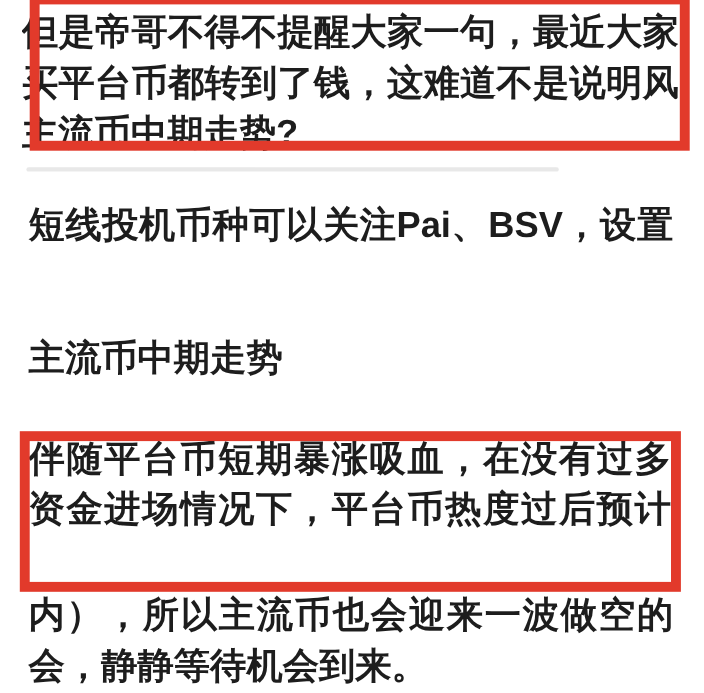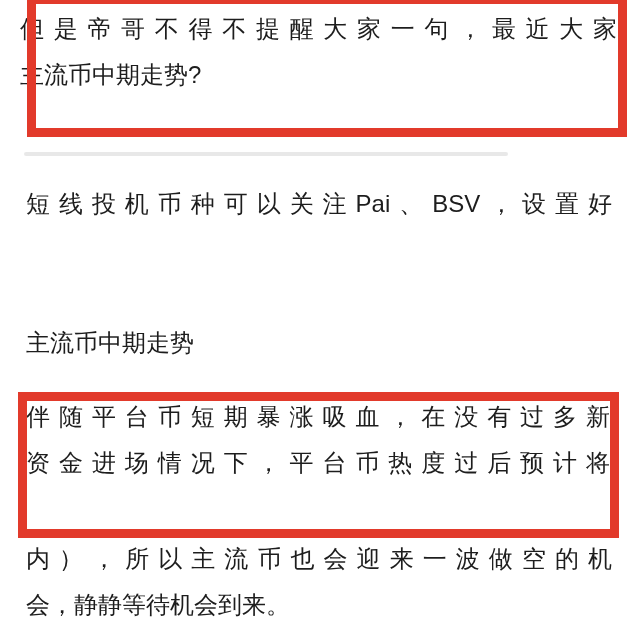--- a/index.html
+++ b/index.html
@@ -11,23 +11,23 @@
     position: relative;
     width: 640px;
     height: 630px;
     background: #ffffff;
     overflow: hidden;
     font-family: "Liberation Sans", "DejaVu Sans", sans-serif;
   }
   .para {
     position: absolute;
     color: #1d1d1d;
-    font-size: 24px;
+    font-size: 33px;
     line-height: 46px;
-    font-weight: 400;
+    font-weight: 700;
     letter-spacing: 0px;
     white-space: nowrap;
   }
   .para .line {
     display: block;
     white-space: nowrap;
   }
   .para .line.just {
     text-align: justify;
     text-align-last: justify;
@@ -38,21 +38,21 @@
   }
   .hl-box {
     position: absolute;
     border: 9px solid #e23a2b;
     background: transparent;
     pointer-events: none;
     z-index: 5;
   }
   #para-1 { left: 20px; top: 6px;   width: 597px; }
   #para-2 { left: 26px; top: 181px; width: 586px; }
-  #para-3 { left: 26px; top: 320px; width: 586px; }
+  #para-3 { left: 26px; top: 302px; width: 586px; }
   #para-4 { left: 26px; top: 394px; width: 584px; }
   #para-5 { left: 26px; top: 536px; width: 586px; }
 
   #hl-box-1 { left: 27px; top: -5px;  width: 600px; height: 142px; box-sizing: border-box; }
   #hl-box-2 { left: 18px; top: 392px; width: 601px; height: 146px; box-sizing: border-box; }
 
   .ghost-artifact {
     position: absolute;
     left: 24px; top: 152px;
     width: 484px; height: 4px;
@@ -61,20 +61,21 @@
     border-radius: 2px;
   }
 </style>
 </head>
 <body>
 
 <div id="screen">
 
   <div class="para" id="para-1">
     <span class="line just">但是帝哥不得不提醒大家一句，最近大家</span>
+    <span class="line just">买平台币都转到了钱，这难道不是说明风</span>
     <span class="line">主流币中期走势?</span>
   </div>
 
   <div class="ghost-artifact"></div>
 
   <div class="para" id="para-2">
     <span class="line just">短线投机币种可以关注Pai、BSV，设置好</span>
   </div>
 
   <div class="para" id="para-3">

